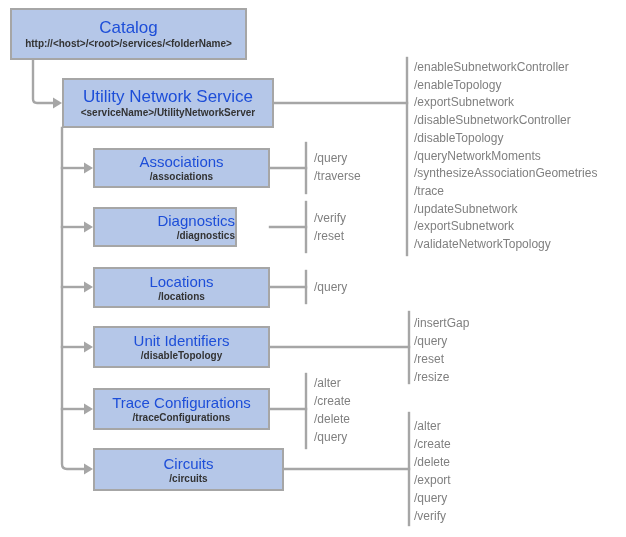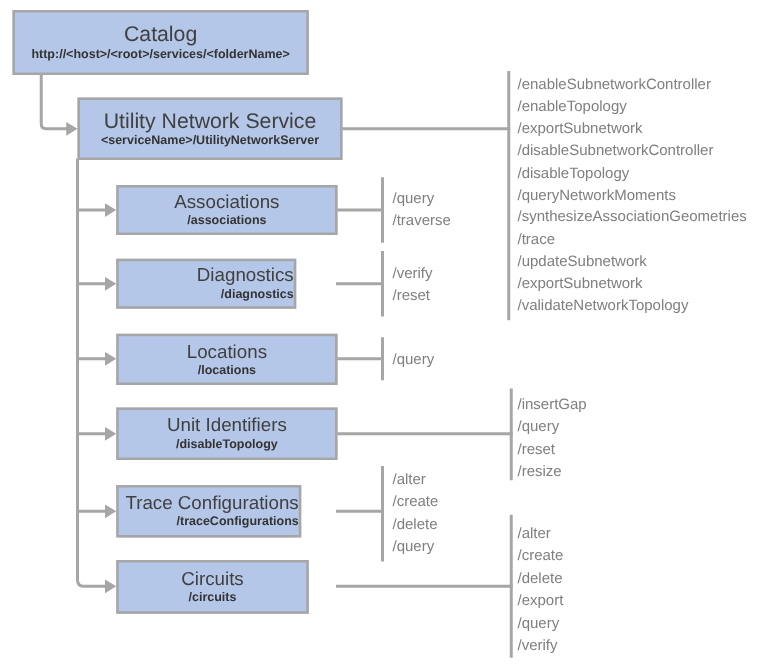--- a/index.html
+++ b/index.html
@@ -7,32 +7,32 @@
     position:relative;width:626px;height:537px;background:#ffffff;overflow:hidden;
     font-family:"Liberation Sans",sans-serif;
   }
   .connectors{position:absolute;left:0;top:0;}
   .box{
     position:absolute;box-sizing:border-box;
     background:#b5c7e8;border:2px solid #a6a6a6;
     display:flex;flex-direction:column;align-items:center;justify-content:center;
     text-align:center;color:#2f2f2f;
   }
-  .box-title{font-size:15px;line-height:18px;color:#404040;white-space:nowrap;}
+  .box-title{font-size:15px;line-height:18px;color:#1d4ed8;white-space:nowrap;}
   .t-lg{font-size:17px;line-height:20px;}
   .box-sub{font-size:10px;line-height:12px;font-weight:600;color:#333333;white-space:nowrap;}
   .s-lg{font-size:10px;}
   .catalog{left:10px;top:8px;width:237px;height:52px;}
   .uns{left:62px;top:78px;width:212px;height:50px;}
   .assoc{left:93px;top:148px;width:177px;height:40px;}
   .diag{left:93px;top:207px;width:144px;height:40px;align-items:flex-end;}
   .loc{left:93px;top:267px;width:177px;height:41px;}
   .ui{left:93px;top:326px;width:177px;height:42px;}
-  .tc{left:93px;top:388px;width:148px;height:42px;align-items:flex-end;}
-  .circ{left:93px;top:448px;width:154px;height:43px;}
+  .tc{left:93px;top:388px;width:177px;height:42px;}
+  .circ{left:93px;top:448px;width:191px;height:43px;}
   .ops{position:absolute;color:#7f7f7f;font-size:12px;white-space:nowrap;}
   .uns-ops{left:414px;top:59px;line-height:17.7px;}
   .assoc-ops{left:314px;top:149px;line-height:18px;}
   .diag-ops{left:314px;top:209px;line-height:18px;}
   .loc-ops{left:314px;top:278px;line-height:18px;}
   .ui-ops{left:414px;top:314px;line-height:18px;}
   .tc-ops{left:314px;top:374px;line-height:18px;}
   .circ-ops{left:414px;top:417px;line-height:18px;}
 </style>
 </head>

